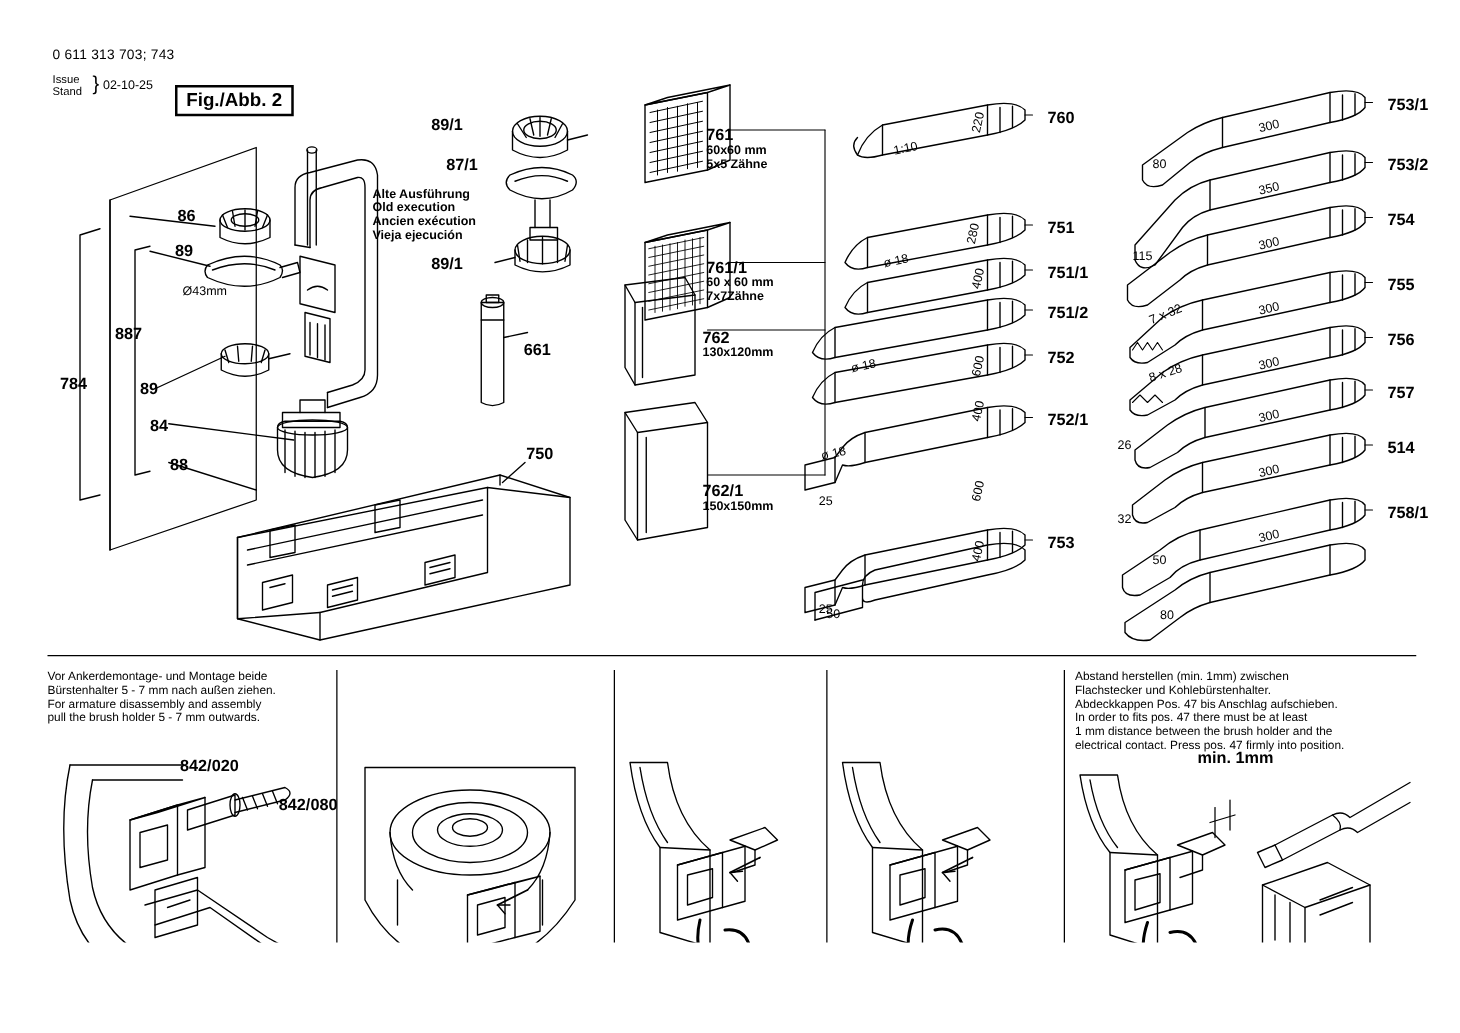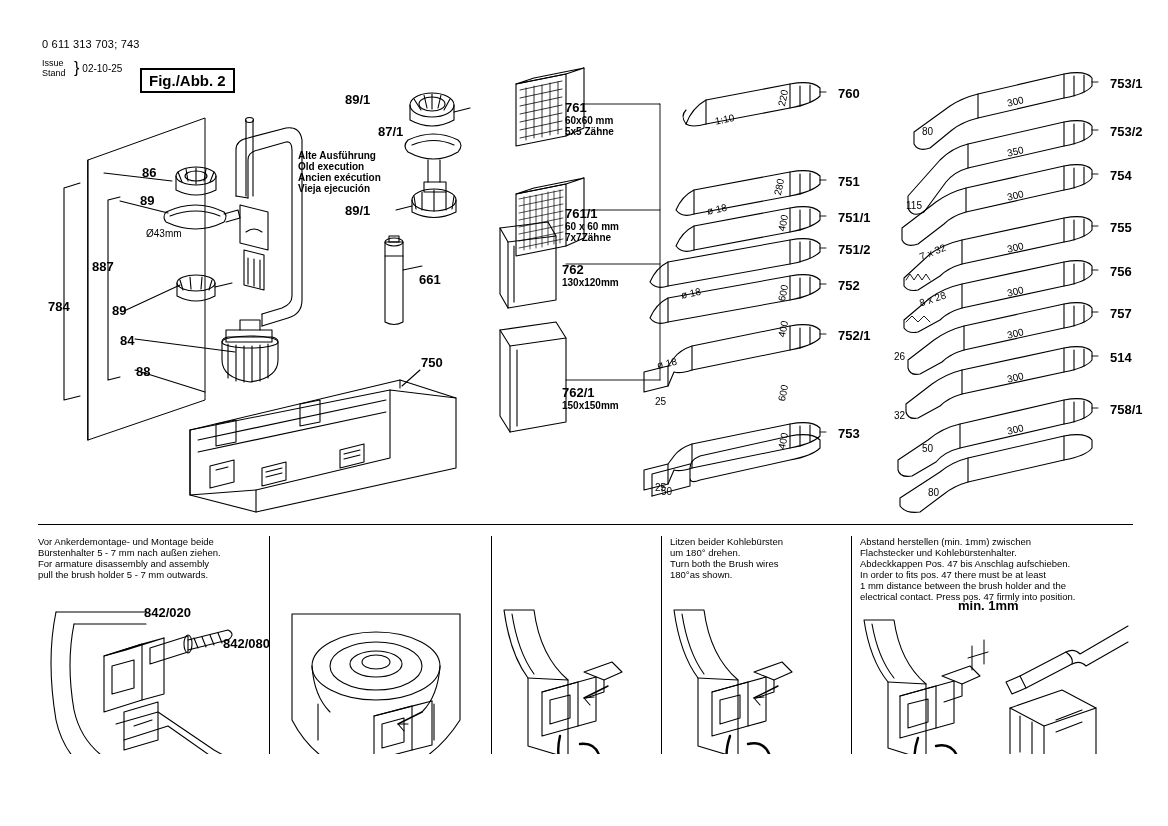--- a/index.html
+++ b/index.html
@@ -288,21 +288,21 @@
   <div class="abs lbl" style="left:142px;top:165px;">86</div>
   <div class="abs lbl" style="left:140px;top:193px;">89</div>
   <div class="abs lbl" style="left:92px;top:259px;">887</div>
   <div class="abs lbl" style="left:48px;top:299px;">784</div>
   <div class="abs lbl" style="left:112px;top:303px;">89</div>
   <div class="abs lbl" style="left:120px;top:333px;">84</div>
   <div class="abs lbl" style="left:136px;top:364px;">88</div>
   <div class="abs plain" style="left:146px;top:228px;">Ø43mm</div>
 
   <div class="abs lbl" style="left:345px;top:92px;">89/1</div>
-  <div class="abs lbl" style="left:360px;top:124px;padding-left:18px;">87/1</div>
+  <div class="abs lbl" style="left:339px;top:124px;padding-left:18px;">87/1</div>
   <div class="abs lbl" style="left:345px;top:203px;">89/1</div>
   <div class="abs lbl" style="left:419px;top:272px;">661</div>
   <div class="abs lbl" style="left:421px;top:355px;">750</div>
 
   <div class="abs" style="left:298px;top:150px;">
     <div class="lbl-sm">Alte Ausführung</div>
     <div class="lbl-sm">Old execution</div>
     <div class="lbl-sm">Ancien exécution</div>
     <div class="lbl-sm">Vieja ejecución</div>
   </div>
@@ -475,24 +475,20 @@
           <path d="M60 136 Q52 170 80 178 Q104 180 100 158 Q96 142 80 144" stroke-width="2.4"></path>
 
           <path d="M108 86 L84 98" stroke-width="1.4"></path>
           <path d="M84 98 L94 97 M84 98 L90 105"></path>
         </g>
       </svg>
       <div class="abs vline" style="left:169px;top:0px;height:278px;"></div>
     </div>
 
     <div style="width:190px;position:relative;padding:0 8px;box-sizing:border-box;">
-      <div class="panelnote">Litzen beider Kohlebürsten
-um 180° drehen.
-Turn both the Brush wires
-180°as shown.</div>
       <svg class="abs" style="left:8px;top:64px;" width="176" height="210" viewBox="0 0 176 210">
         <g fill="none" stroke="#000" stroke-width="1.1" stroke-linejoin="round" stroke-linecap="round">
           <path d="M4 10 Q10 54 28 78 L28 146 L68 158 L68 80 Q40 56 34 10 Z"></path>
           <path d="M28 78 L68 80"></path>
           <path d="M12 14 Q18 52 34 74"></path>
           <path d="M42 92 L78 82 L78 126 L42 136 Z"></path>
           <path d="M42 92 L60 87 L96 77 L78 82 Z"></path>
           <path d="M96 77 L96 121 L78 126"></path>
           <path d="M50 100 L70 95 L70 118 L50 124 Z"></path>
           <path d="M84 72 L112 62 L122 72 L104 80 Z"></path>

